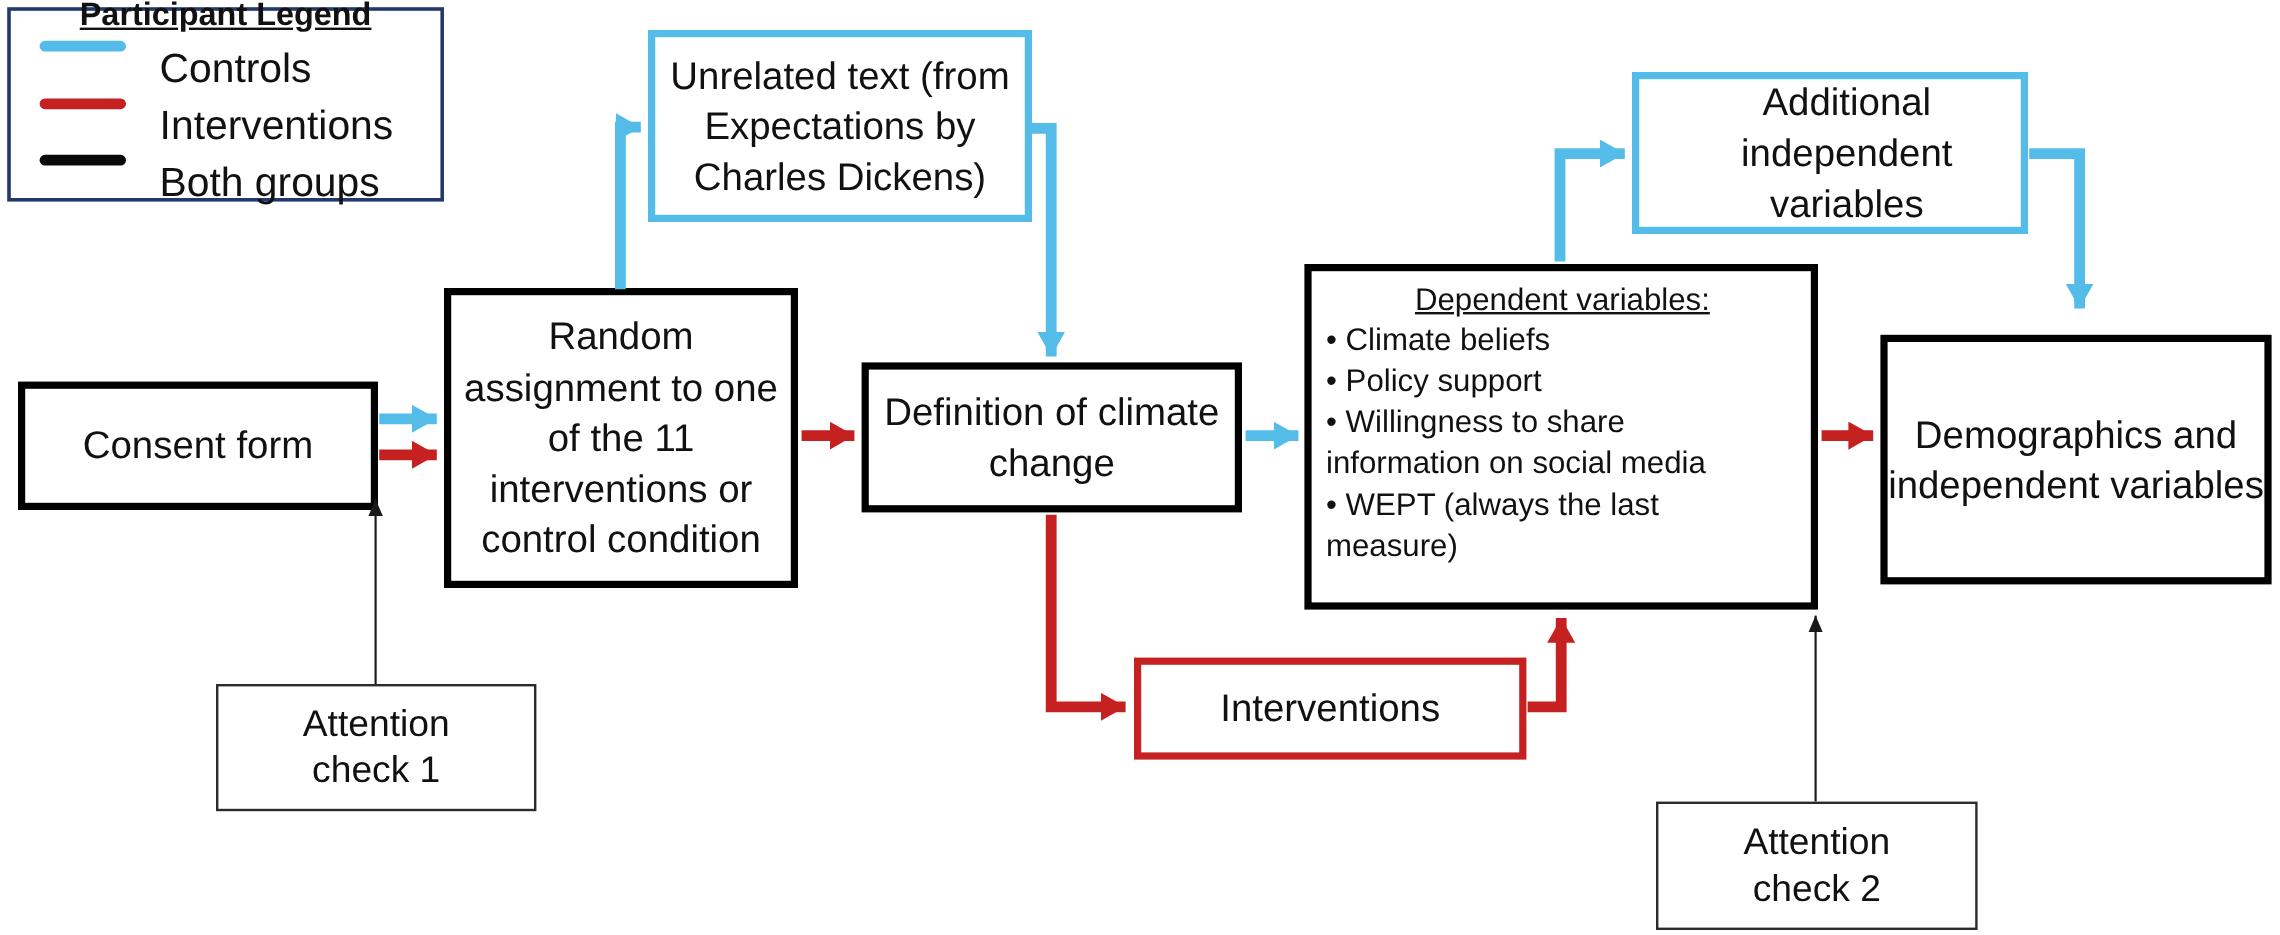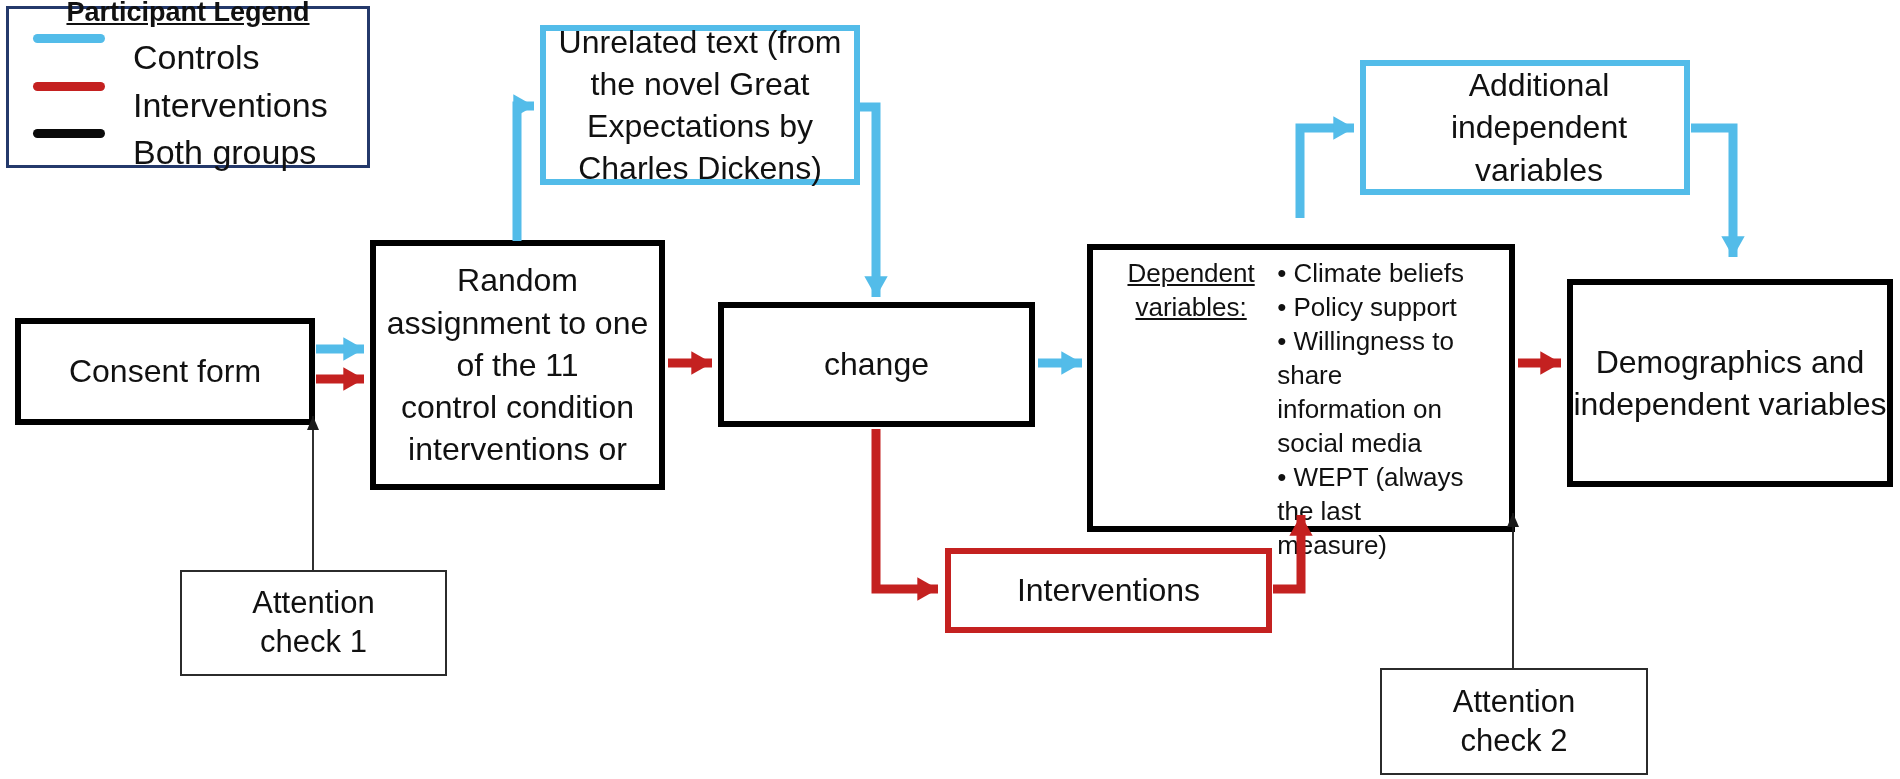--- a/index.html
+++ b/index.html
@@ -13,22 +13,22 @@
     display:flex;align-items:center;justify-content:center;text-align:center;
     z-index:3;
   }
   .b-black{border:6px solid #000;}
   .b-blue{border:6px solid #53BCE9;}
   .b-red{border:6px solid #C42120;}
   .b-thin{border:2px solid #2b2b2b;}
   .box-text{font-size:32px;line-height:1.32;}
   .attn .box-text{font-size:31px;line-height:1.25;}
   
-  .dep{flex-direction:row;align-items:stretch;justify-content:center;
-       text-align:left;padding:6px 10px 6px 12px;margin-top:24px;}
+  .dep{flex-direction:column;align-items:stretch;justify-content:flex-start;
+       text-align:left;padding:6px 10px 6px 12px;}
   .dep-title{text-align:center;text-decoration:underline;font-size:26px;line-height:1.32;}
   .dep .box-text{font-size:26px;line-height:1.31;}
   
   .legend{
     position:absolute;left:6px;top:6px;width:364px;height:162px;box-sizing:border-box;
     border:3px solid #24396B;background:#fff;z-index:3;
     display:flex;flex-direction:column;justify-content:center;padding:6px 10px;
   }
   .legend-title{font-weight:bold;text-decoration:underline;font-size:27px;
                 text-align:center;margin-bottom:6px;}
@@ -101,36 +101,36 @@
     <div class="box-text">
         <div>Consent form</div>
       </div>
   </div>
 
   <div class="box b-black" style="left:370px;top:240px;width:295px;height:250px;">
     <div class="box-text">
         <div>Random</div>
         <div>assignment to one</div>
         <div>of the 11</div>
+        <div>interventions or</div>
         <div>control condition</div>
-        <div>interventions or</div>
       </div>
   </div>
 
   <div class="box b-blue" style="left:540px;top:25px;width:320px;height:160px;">
     <div class="box-text">
         <div>Unrelated text (from</div>
-        <div>the novel Great</div>
         <div>Expectations by</div>
         <div>Charles Dickens)</div>
       </div>
   </div>
 
   <div class="box b-black" style="left:718px;top:302px;width:317px;height:125px;">
     <div class="box-text">
+        <div>Definition of climate</div>
         <div>change</div>
       </div>
   </div>
 
   <div class="box b-black dep" style="left:1087px;top:220px;width:428px;height:288px;">
     <div class="dep-title">Dependent variables:</div>
     <div class="box-text">
         <div>• Climate beliefs</div>
         <div>• Policy support</div>
         <div>• Willingness to share</div>

